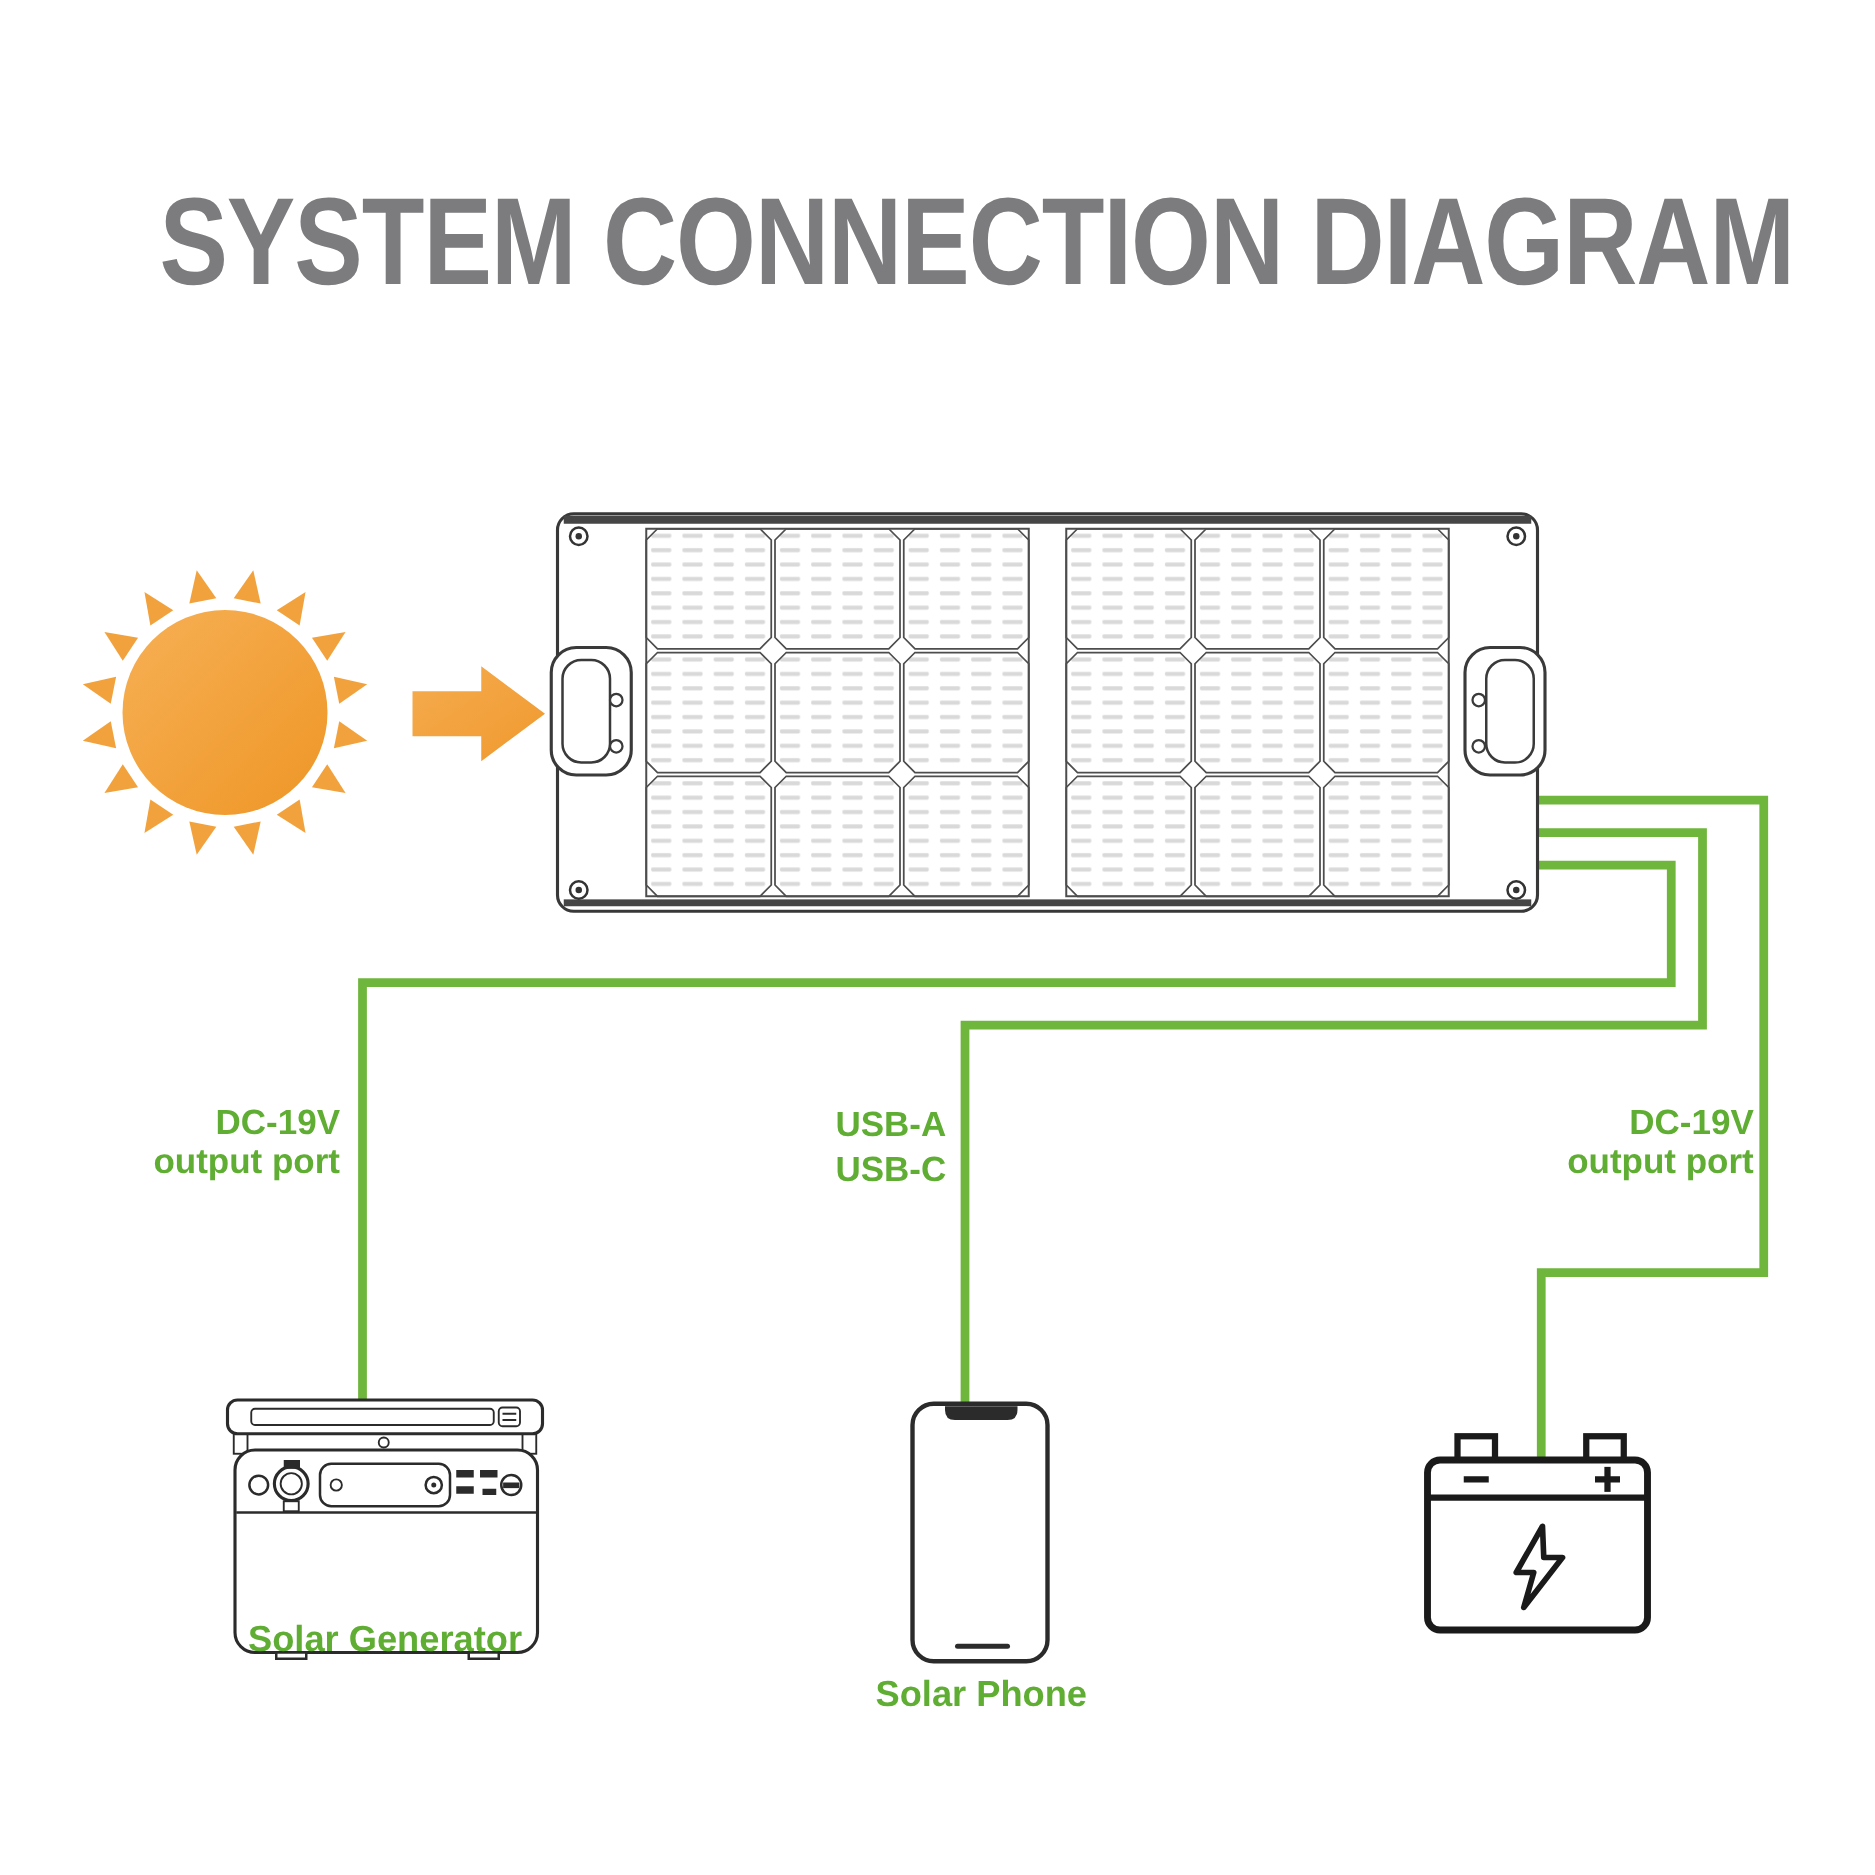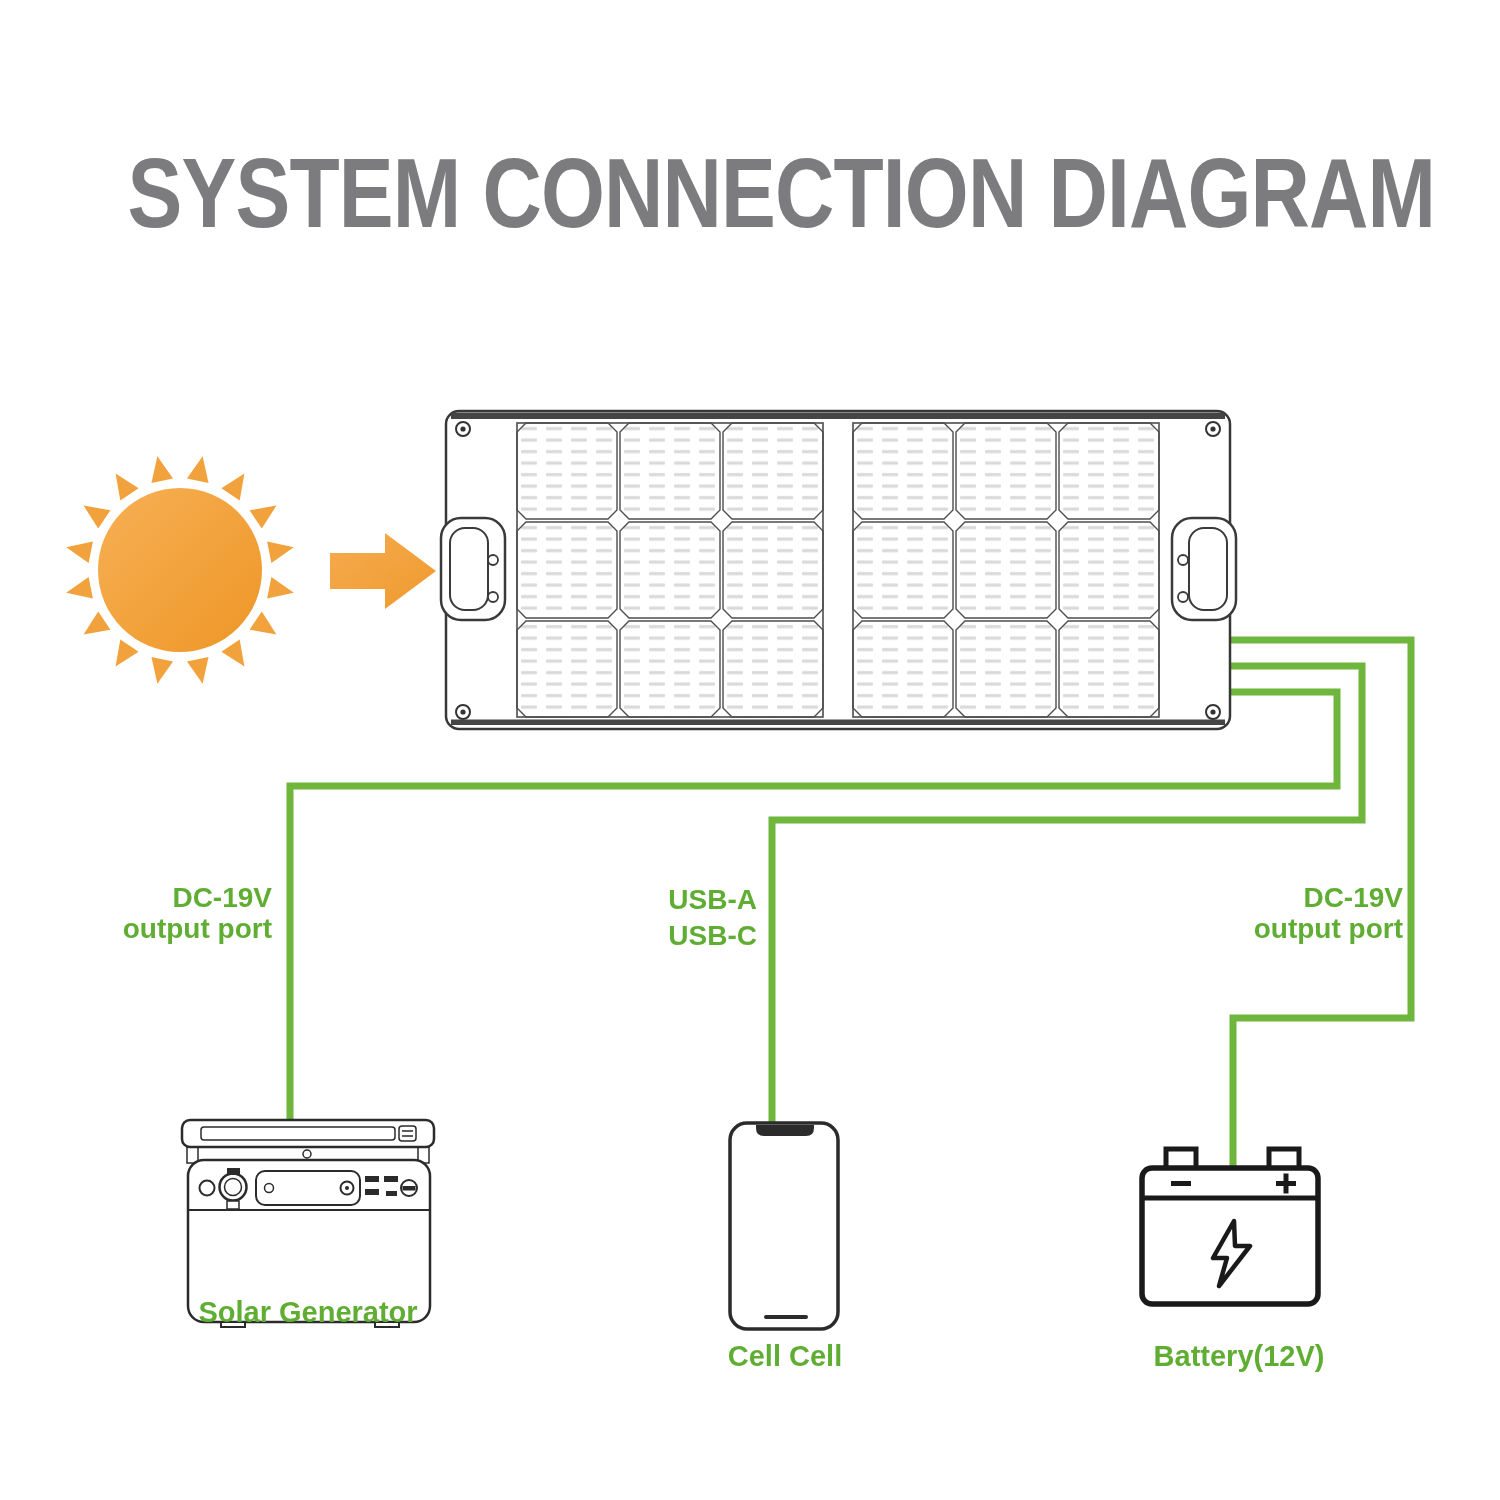--- a/index.html
+++ b/index.html
@@ -196,16 +196,15 @@
     <span>USB-A</span>
     <span>USB-C</span>
   </div>
 
   <div class="port-label" style="right:97px;top:882px;">
     <span>DC-19V</span>
     <span>output port</span>
   </div>
 
   <div class="device-label" style="left:148px;top:1296px;">Solar Generator</div>
-  <div class="device-label" style="left:625px;top:1340px;">Cell Cell</div>
-  <div class="device-label" style="left:1079px;top:1340px;">Battery(12V)</div>
+  <div class="device-label" style="left:625px;top:1340px;">Solar Phone</div>
 
 </div>
 
 </body></html>

